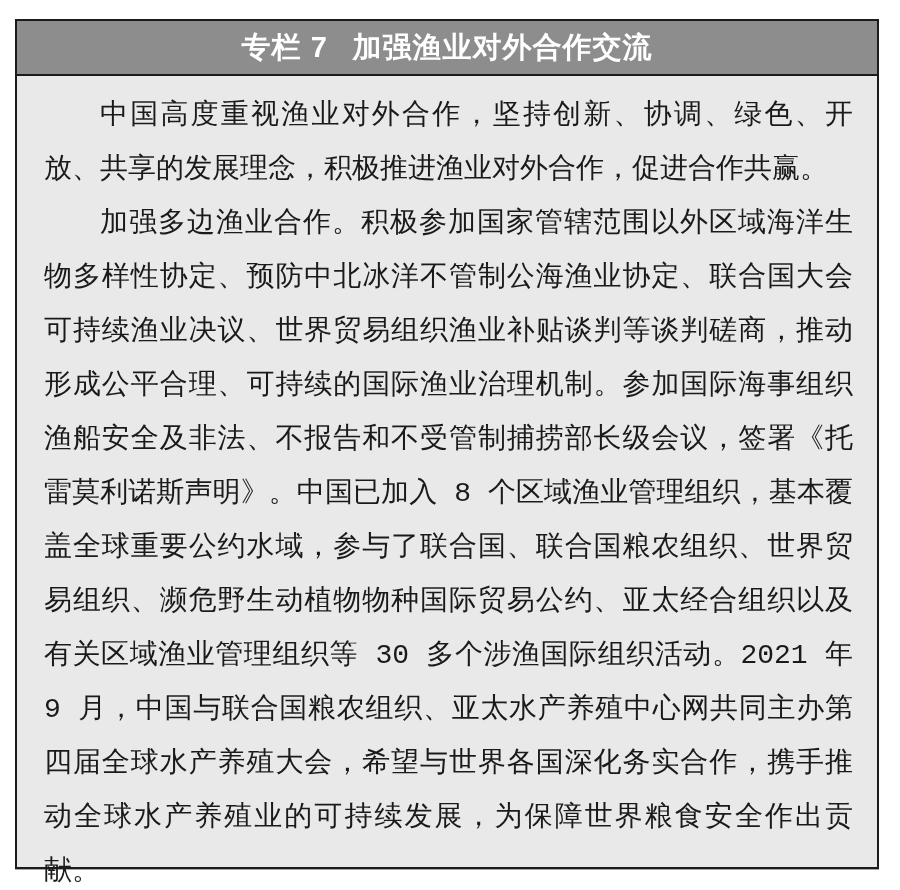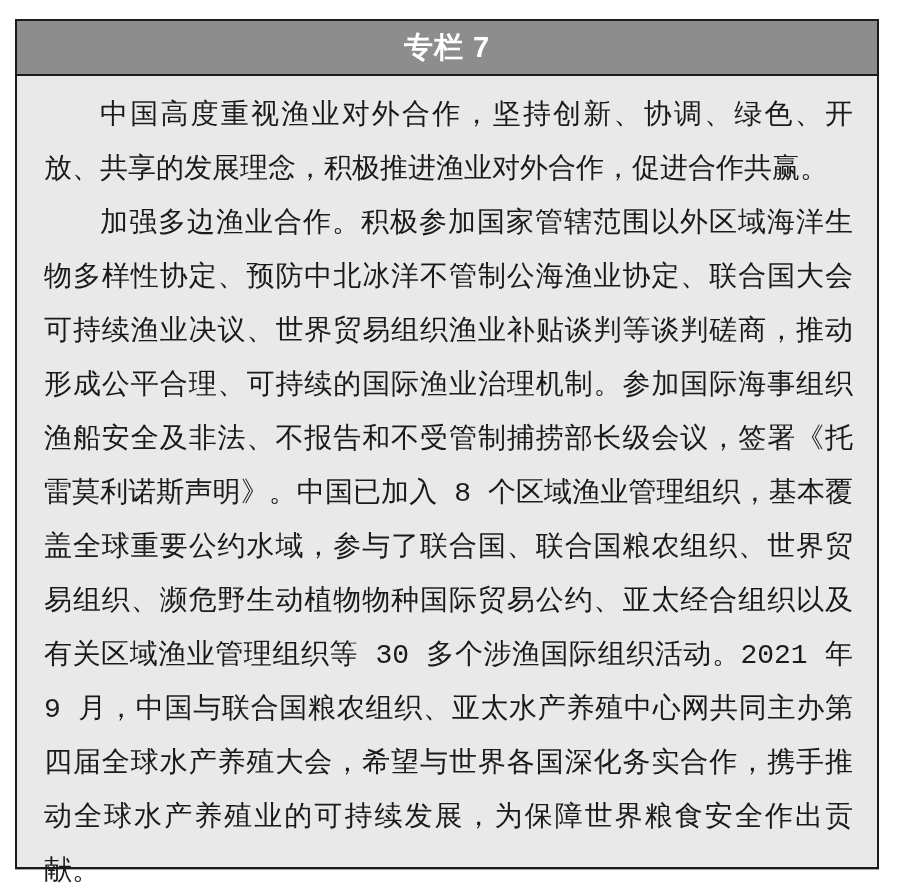--- a/index.html
+++ b/index.html
@@ -63,19 +63,20 @@
     word-break: break-all;
   }
 </style>
 </head>
 <body>
 
 <div class="page">
   <section class="column-box">
     <header class="column-header">
       <span class="column-label">专栏 7</span>
+      <span class="column-title">加强渔业对外合作交流</span>
     </header>
     <div class="column-body">
         <p class="para">中国高度重视渔业对外合作，坚持创新、协调、绿色、开放、共享的发展理念，积极推进渔业对外合作，促进合作共赢。</p>
         <p class="para">加强多边渔业合作。积极参加国家管辖范围以外区域海洋生物多样性协定、预防中北冰洋不管制公海渔业协定、联合国大会可持续渔业决议、世界贸易组织渔业补贴谈判等谈判磋商，推动形成公平合理、可持续的国际渔业治理机制。参加国际海事组织渔船安全及非法、不报告和不受管制捕捞部长级会议，签署《托雷莫利诺斯声明》。中国已加入 8 个区域渔业管理组织，基本覆盖全球重要公约水域，参与了联合国、联合国粮农组织、世界贸易组织、濒危野生动植物物种国际贸易公约、亚太经合组织以及有关区域渔业管理组织等 30 多个涉渔国际组织活动。2021 年 9 月，中国与联合国粮农组织、亚太水产养殖中心网共同主办第四届全球水产养殖大会，希望与世界各国深化务实合作，携手推动全球水产养殖业的可持续发展，为保障世界粮食安全作出贡献。</p>
       </div>
   </section>
 </div>
 
 </body></html>

